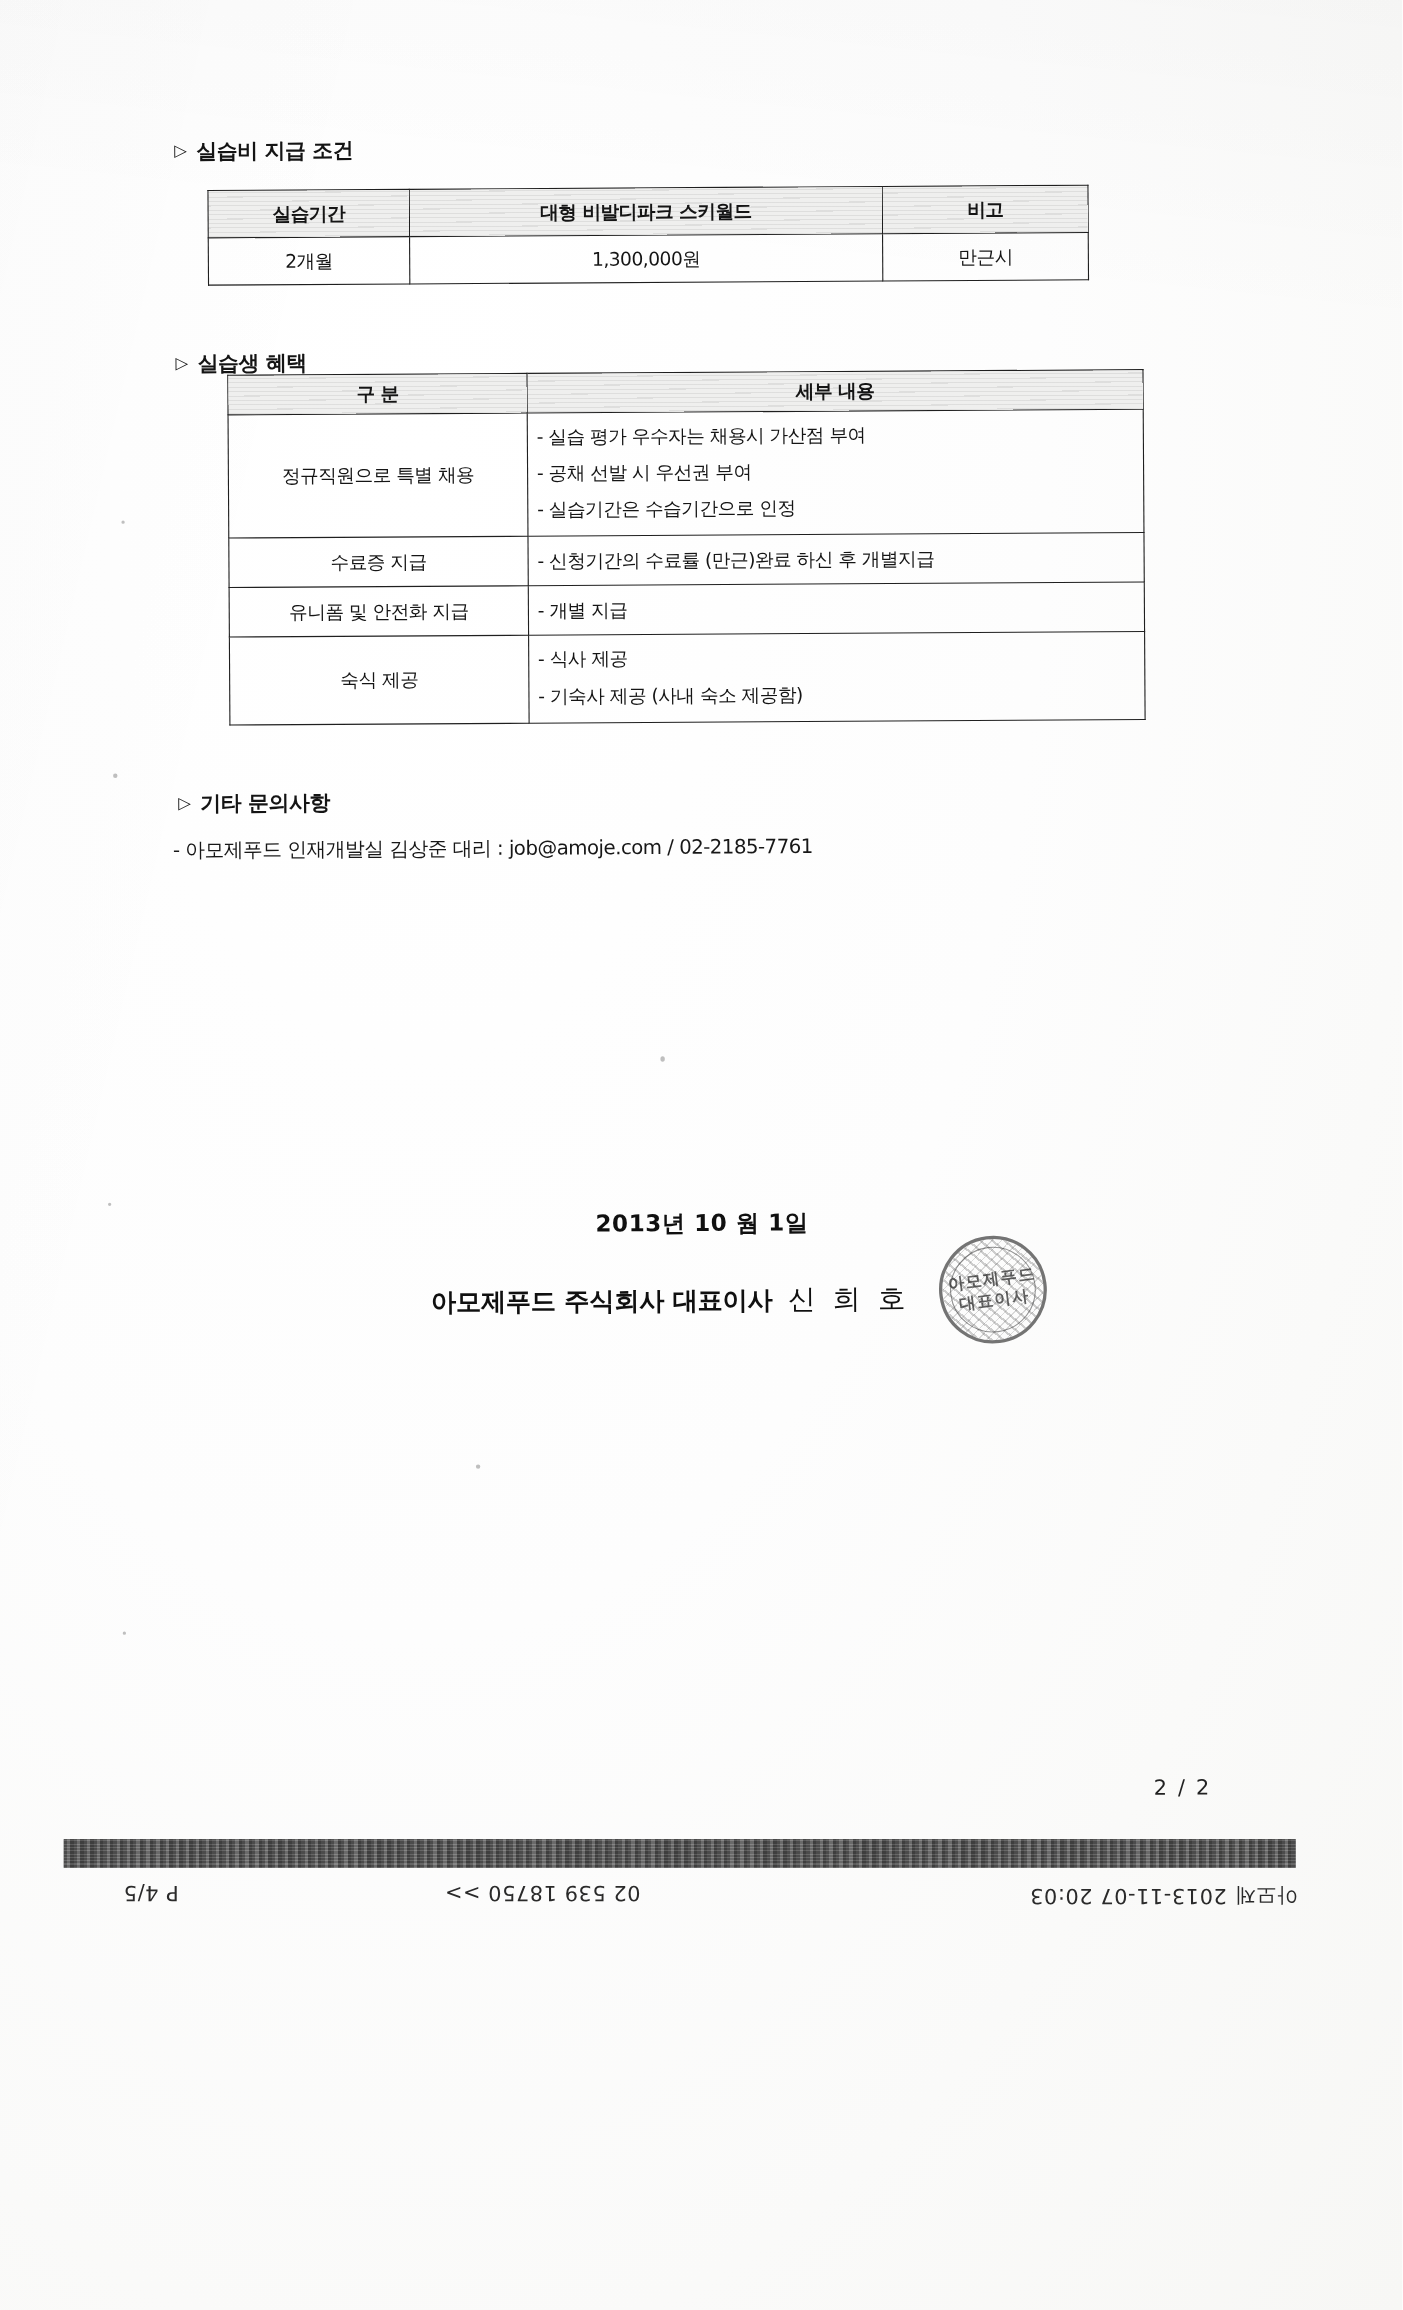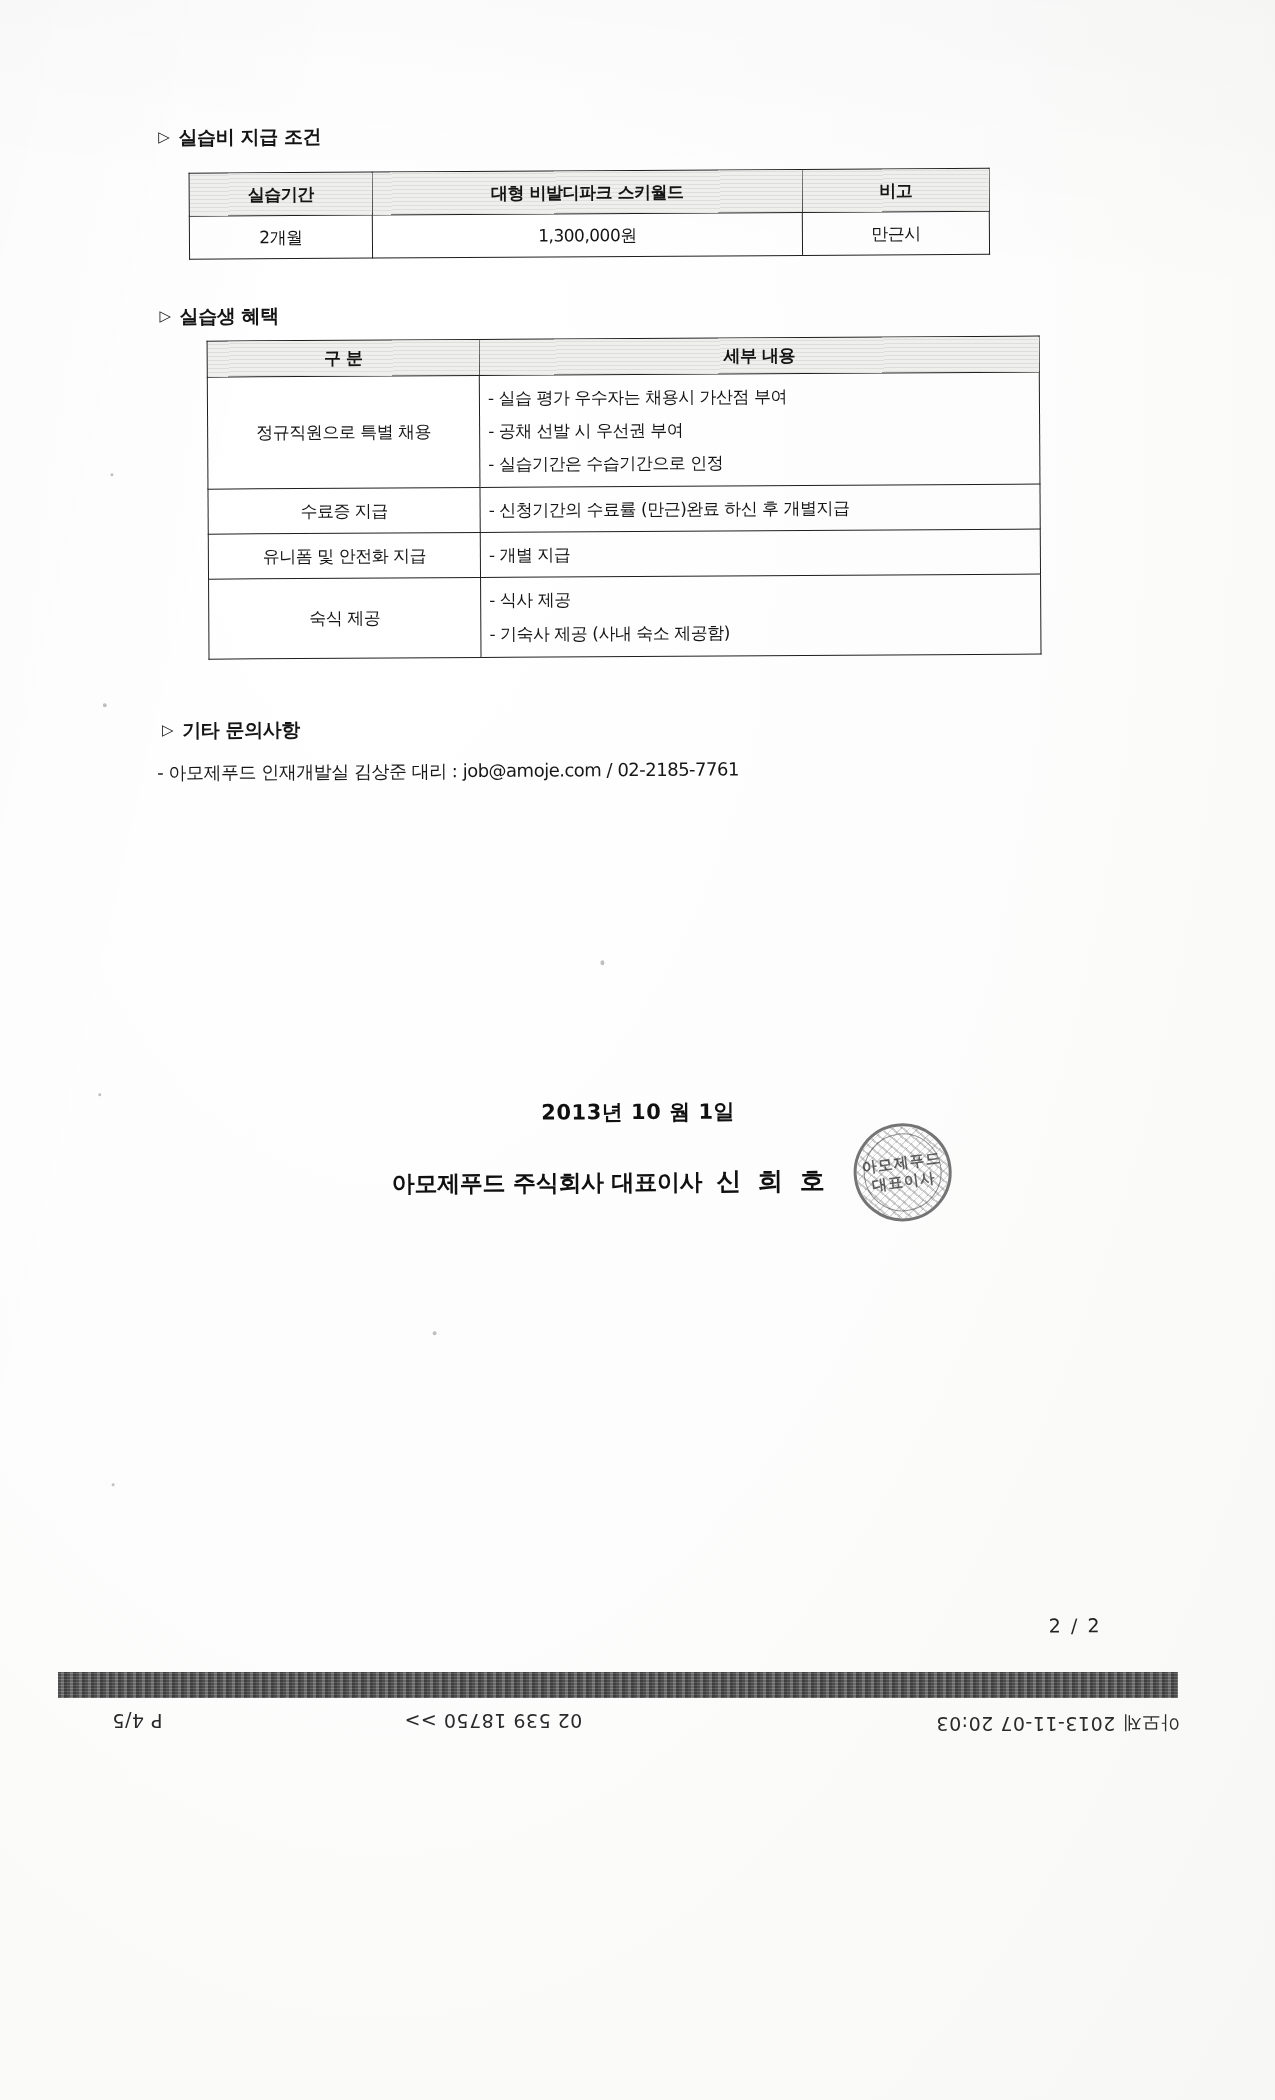--- a/index.html
+++ b/index.html
@@ -123,21 +123,21 @@
   .sign-line {
     position: absolute;
     font-size: 23px;
     font-weight: 600;
     letter-spacing: -0.3px;
     color: #101010;
     white-space: nowrap;
   }
   .sign-line .name {
     font-size: 25px;
-    font-weight: 700;
+    font-weight: 400;
     letter-spacing: 4px;
     margin-left: 14px;
   }
 
   
   .seal {
     position: absolute;
     left: 852px;
     top: 1125px;
     width: 92px;
@@ -256,21 +256,21 @@
       <th>비고</th>
     </tr>
     <tr>
       <td class="c">2개월</td>
       <td class="c">1,300,000원</td>
       <td class="c">만근시</td>
     </tr>
   </tbody>
     </table>
 
-  <div class="section-head" style="left:163px; top:301px;">
+  <div class="section-head" style="left:163px; top:315px;">
     <span class="mark">▷</span><span>실습생 혜택</span>
   </div>
 
   <table class="doc" id="tbl-benefit">
     <colgroup>
         <col class="a">
         <col class="b">
       </colgroup>
     <tbody>
         <tr>

